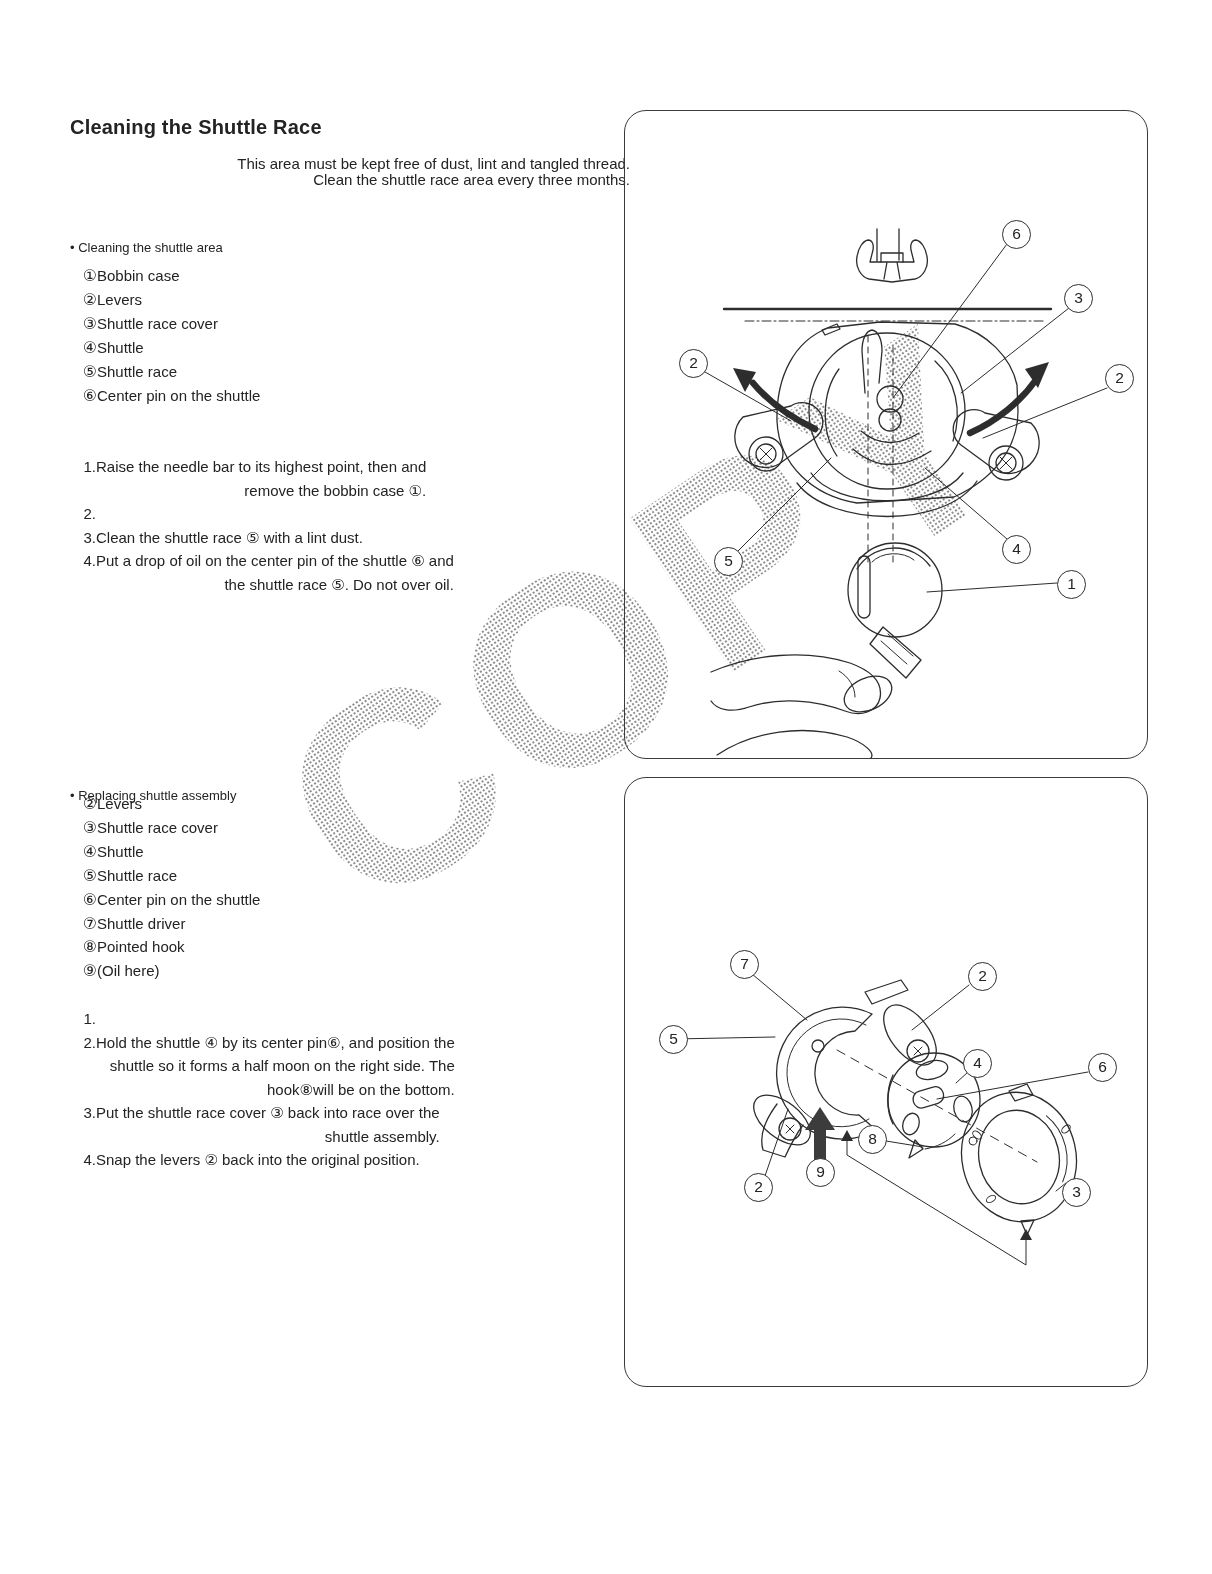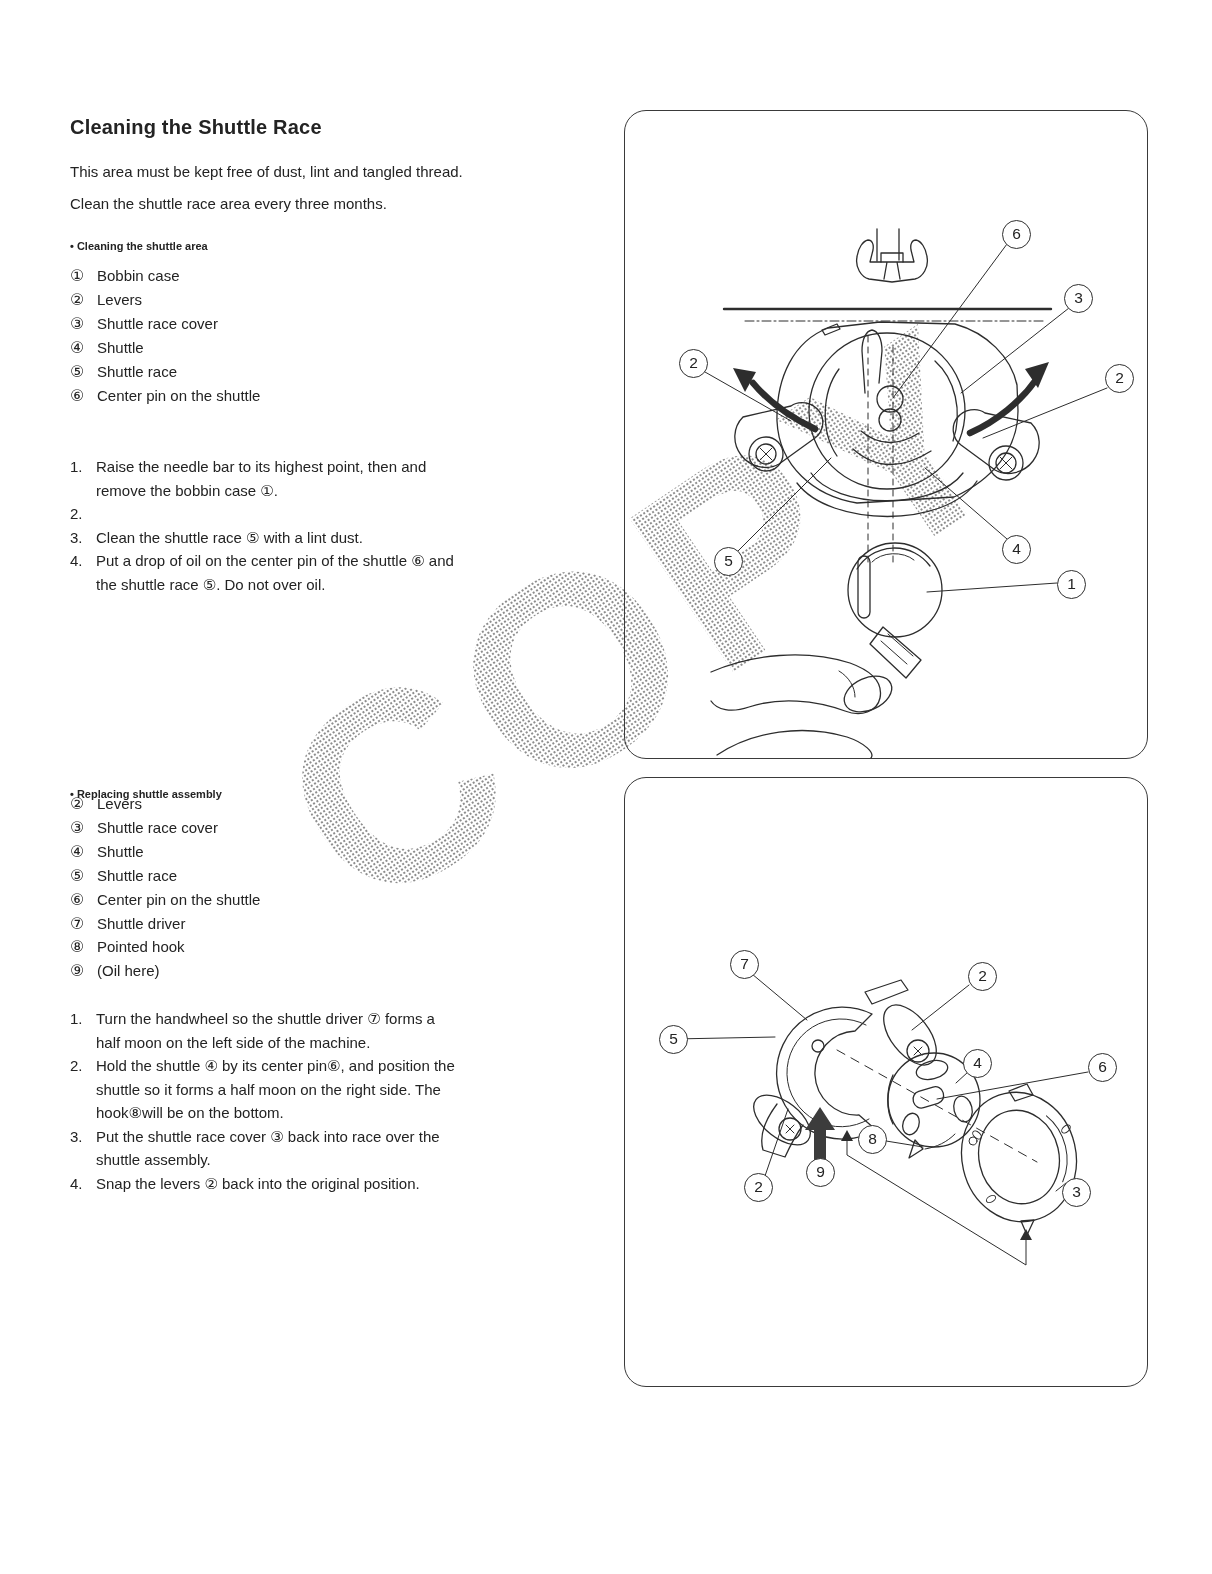--- a/index.html
+++ b/index.html
@@ -15,24 +15,24 @@
   .watermark{
     position:absolute;left:648px;top:618px;z-index:1;
     transform:translate(-50%,-50%) rotate(-34deg);
     font-size:270px;font-weight:700;letter-spacing:10px;white-space:nowrap;
     color:transparent;
     background-image:radial-gradient(circle,#8d8d8d 1.15px,rgba(0,0,0,0) 1.3px);
     background-size:4px 4px;
     -webkit-background-clip:text;background-clip:text;
   }
   
-  .abs{position:absolute;z-index:2;}
+  .abs{position:absolute;z-index:2;text-align:right;}
   .doc-title{left:70px;top:103px;font-size:20px;font-weight:700;letter-spacing:.2px;}
-  .intro{left:70px;top:156px;width:560px;font-size:15px;line-height:32px;white-space:pre-line;}
-  .sec-heading{font-size:11px;font-weight:700;}
+  .intro{left:70px;top:156px;width:560px;font-size:15px;line-height:16px;white-space:pre-line;}
+  .sec-heading{font-size:13px;font-weight:400;}
   .legend{width:560px;}
   .legend-item{display:flex;font-size:15px;line-height:23.9px;}
   .legend-marker{flex:0 0 27px;font-size:16px;}
   .steps{width:545px;}
   .step{display:flex;align-items:flex-start;font-size:15px;line-height:23.5px;}
   .step-num{flex:0 0 26px;}
   .step-text{white-space:pre-line;}
   
   .diagram-box{
     position:absolute;z-index:2;
@@ -150,22 +150,20 @@
       </div>
     <div class="legend-item">
         <span class="legend-marker">⑨</span>
         <span>(Oil here)</span>
       </div>
   </div>
 
   <div class="abs steps" style="left:70px;top:1007px">
     <div class="step">
         <span class="step-num">1.</span>
-        <span class="step-text">Turn the handwheel so the shuttle driver ⑦ forms a
-half moon on the left side of the machine.</span>
       </div>
     <div class="step">
         <span class="step-num">2.</span>
         <span class="step-text">Hold the shuttle ④ by its center pin⑥, and position the
 shuttle so it forms a half moon on the right side. The
 hook⑧will be on the bottom.</span>
       </div>
     <div class="step">
         <span class="step-num">3.</span>
         <span class="step-text">Put the shuttle race cover ③ back into race over the

